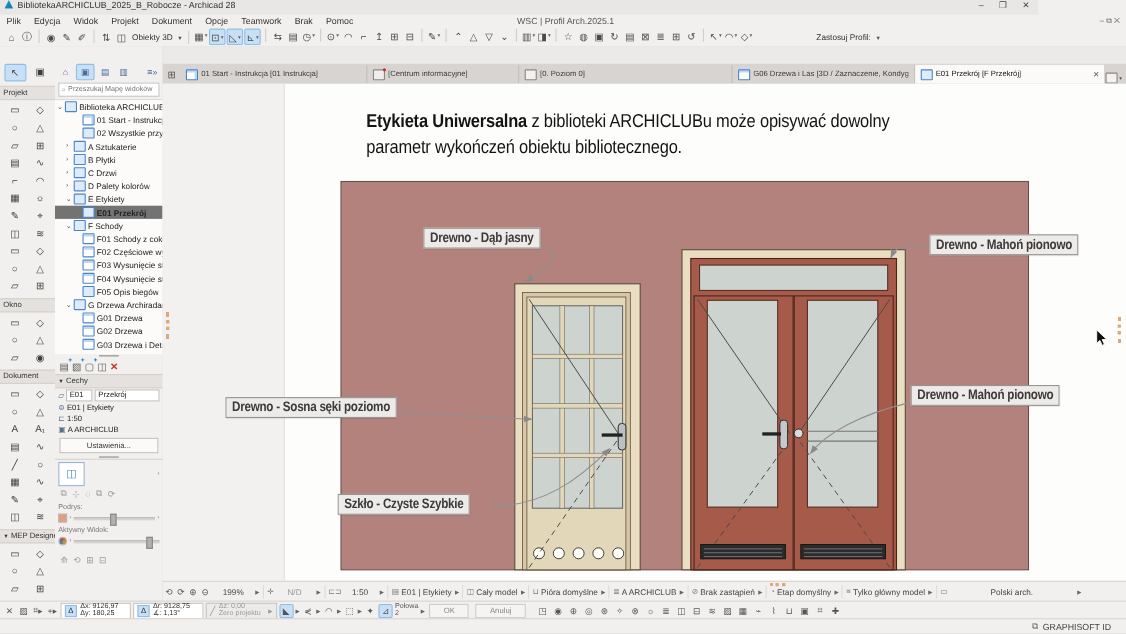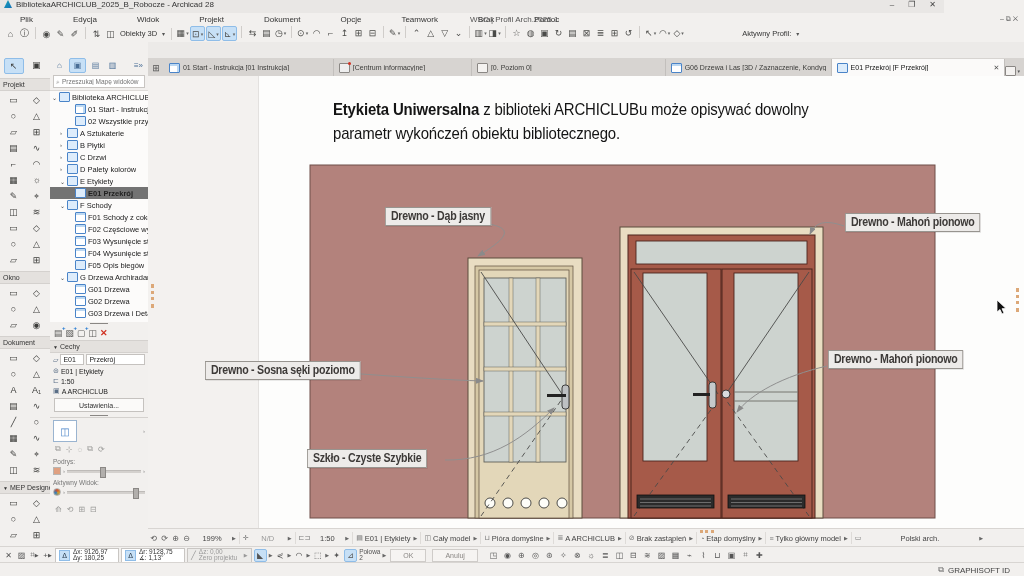--- a/index.html
+++ b/index.html
@@ -3,21 +3,21 @@
 <meta charset="utf-8">
 <style>
   html,body{margin:0;padding:0;background:#ccc;}
   #app{position:relative;width:1024px;height:576px;background:#f2f0ee;font-family:"Liberation Sans",sans-serif;overflow:hidden;color:#333;user-select:none;}
   .abs{position:absolute;}
   
   #titlebar{left:0;top:0;width:944px;height:13px;background:#e9e7e5;border-bottom:1px solid #dbd8d5;display:flex;font-size:8px;color:#333;}
   #titlebar .logo{width:8px;height:8px;margin:0 4px 0 4px;background:linear-gradient(135deg,#19a6b8,#1470b8);clip-path:polygon(50% 0,100% 100%,0 100%);}
   #titlebar .winbtns{margin-left:auto;display:flex;gap:14px;padding-right:8px;font-size:8px;color:#444;}
   #menubar{left:0;top:13px;width:1024px;height:12px;background:#f2f0ee;display:flex;align-items:center;font-size:8px;color:#333;}
-  #menubar .mi{padding:0 20px;cursor:default;text-align:right;}
+  #menubar .mi{padding:0 6px;cursor:default;text-align:right;}
   #menubar .profile{position:absolute;left:470px;color:#555;}
   #menubar .mdibtns{margin-left:auto;padding-right:6px;display:flex;gap:8px;font-size:7px;color:#666;}
   #toolbar{left:0;top:25px;width:1024px;height:17px;background:#f2f0ee;border-bottom:1px solid #d8d5d2;display:flex;align-items:center;padding-left:4px;gap:1px;}
   .tbi{display:inline-flex;align-items:center;justify-content:center;min-width:13px;height:13px;font-size:9px;color:#4a4a48;border-radius:2px;}
   .tbi.hl{background:#c7e0f6;border:1px solid #8fbde8;}
   .tbi.dd::after{content:"▾";font-size:5px;color:#666;margin-left:1px;}
   .vsep{width:1px;height:12px;background:#d0cdca;margin:0 3px;display:inline-block;}
   .tbtext{font-size:7.5px;color:#333;margin:0 2px;white-space:nowrap;}
   .caret{font-size:6px;color:#555;margin:0 2px;}
   
@@ -190,21 +190,21 @@
         <span class="tbi">▤</span>
         <span class="tbi">⊠</span>
         <span class="tbi">≣</span>
         <span class="tbi">⊞</span>
         <span class="tbi">↺</span>
         <span class="vsep"></span>
         <span class="tbi dd">↖</span>
         <span class="tbi dd">◠</span>
         <span class="tbi dd">◇</span>
       </span>
-    <span class="tbtext" style="margin-left:56px;">Aktywny Profil:</span>
+    <span class="tbtext" style="margin-left:56px;">Zastosuj Profil:</span>
       <span class="caret">▾</span>
   </div>
 
   <div id="toolbox" class="abs">
     <div style="height:14px;"></div>
     <div class="tools">
         <span class="tool sel">↖</span>
         <span class="tool">▣</span>
       </div>
     <div class="tsec-h">Projekt</div>

